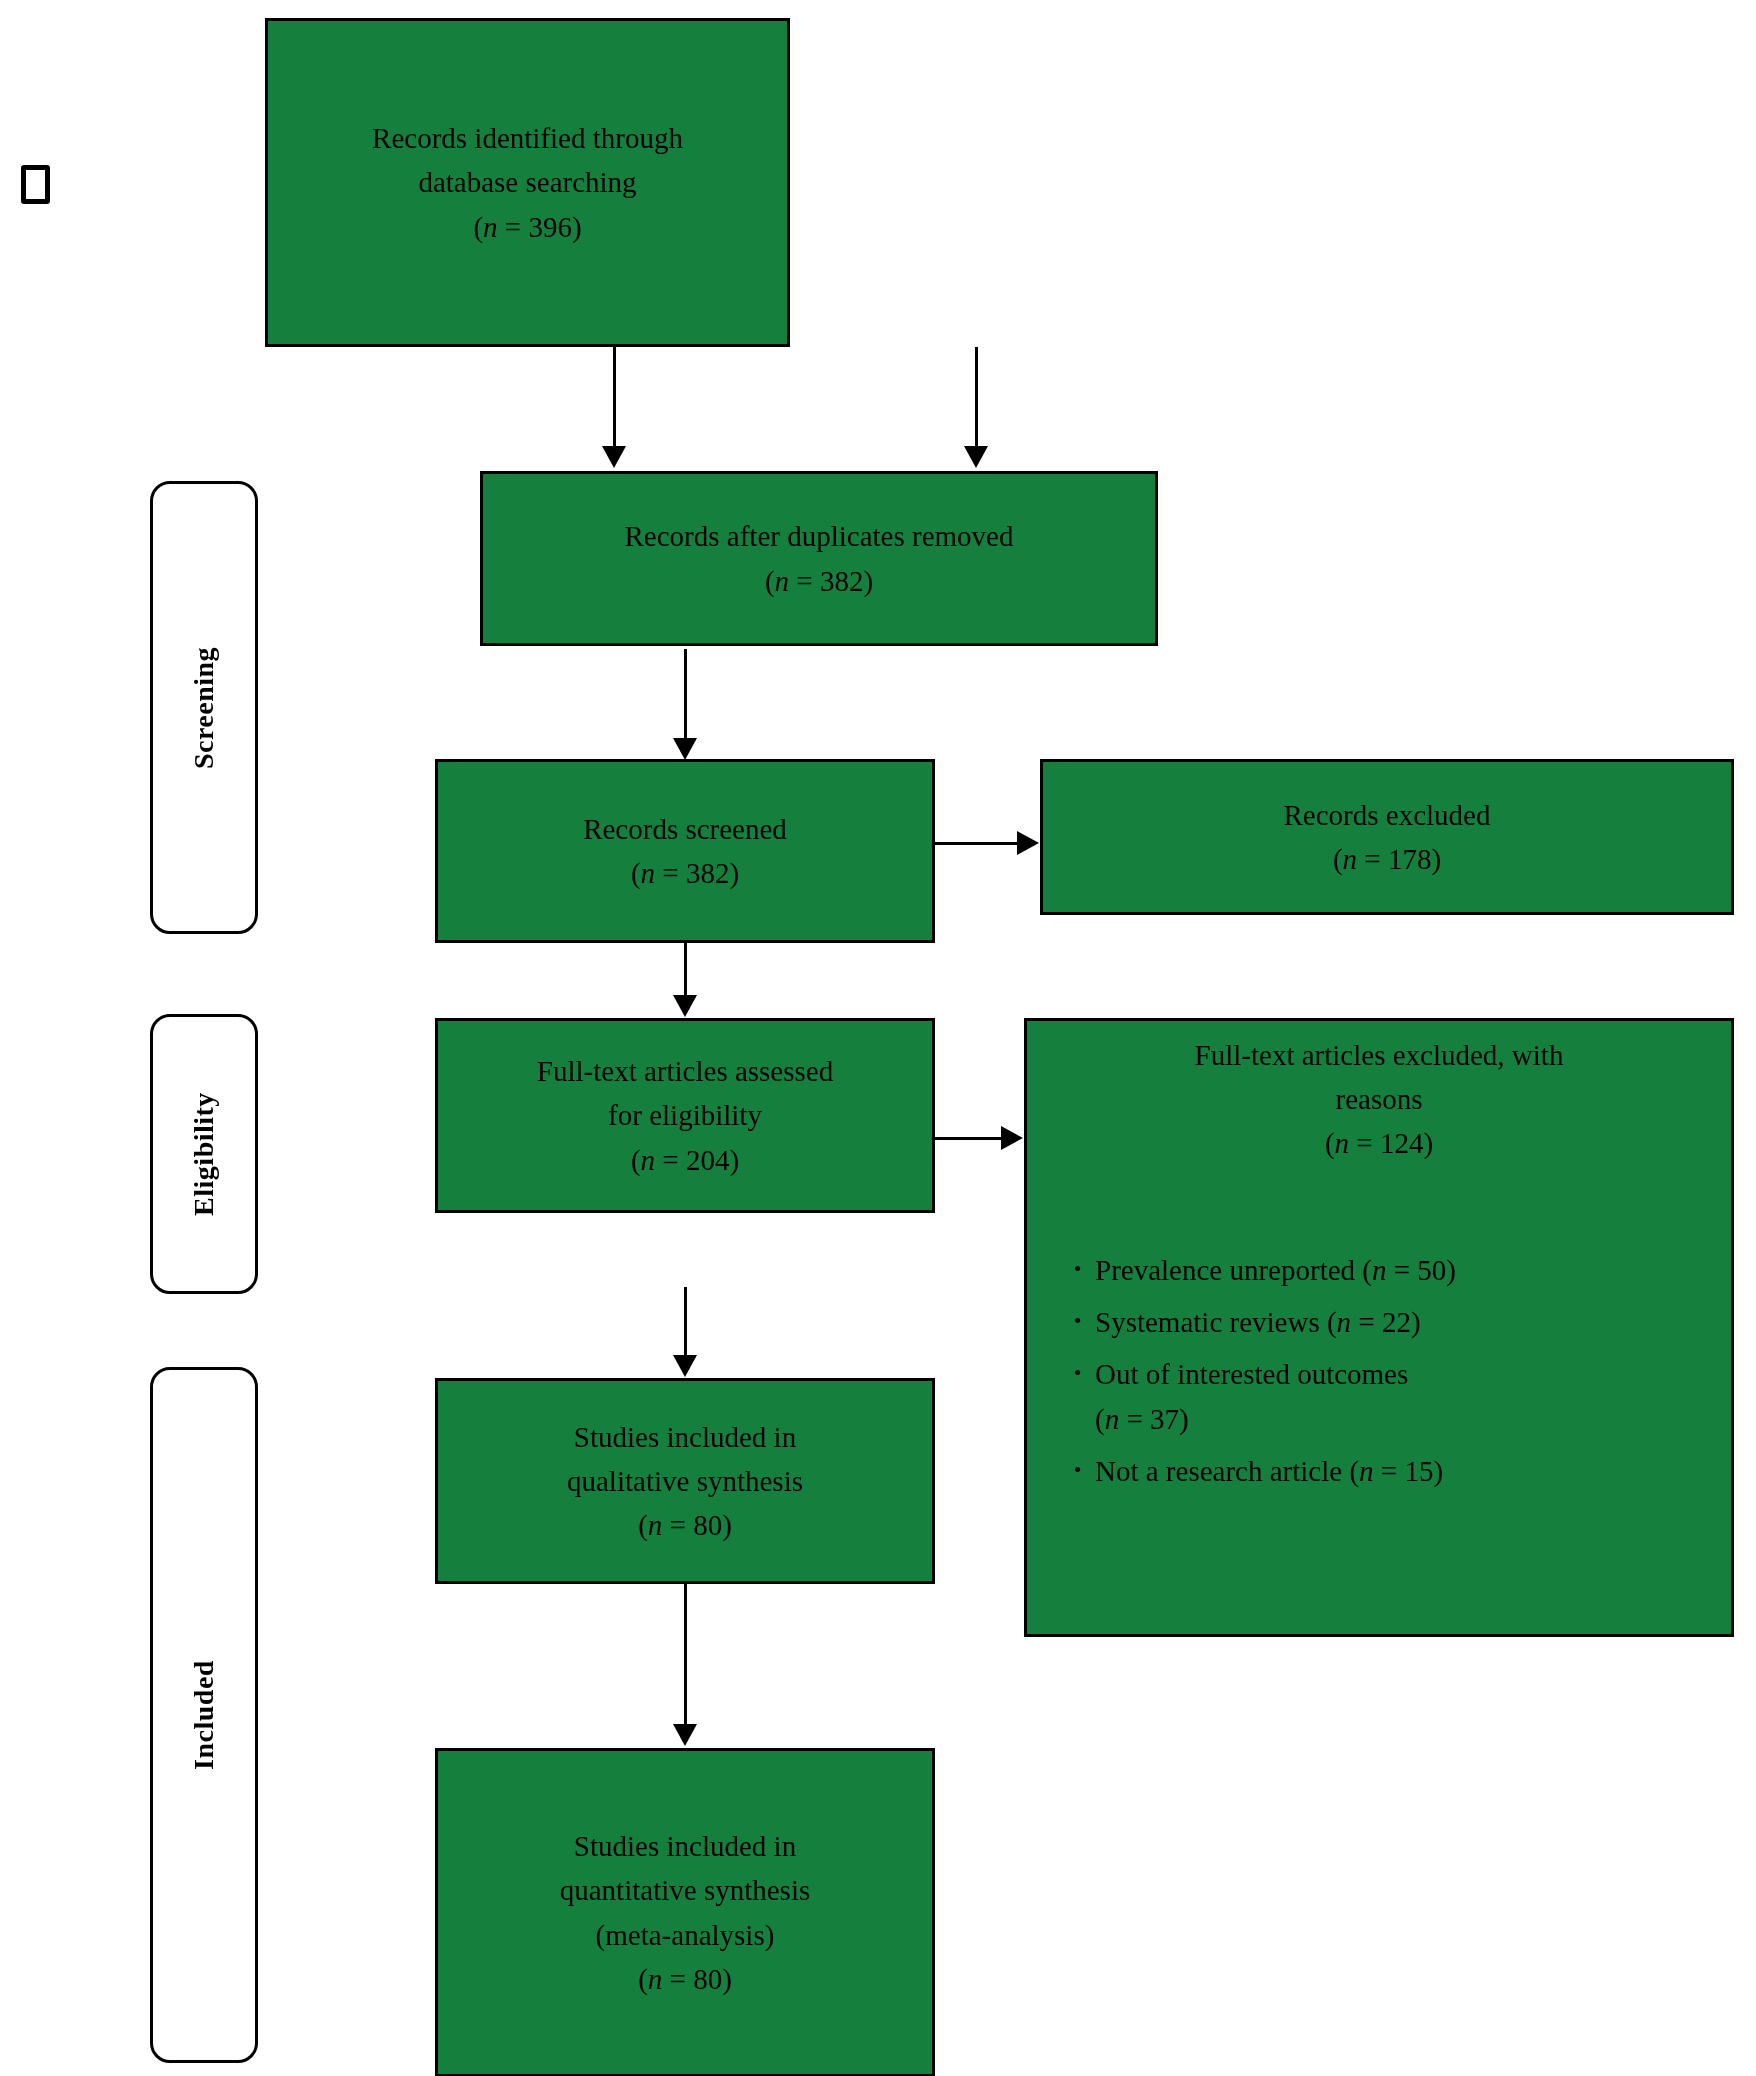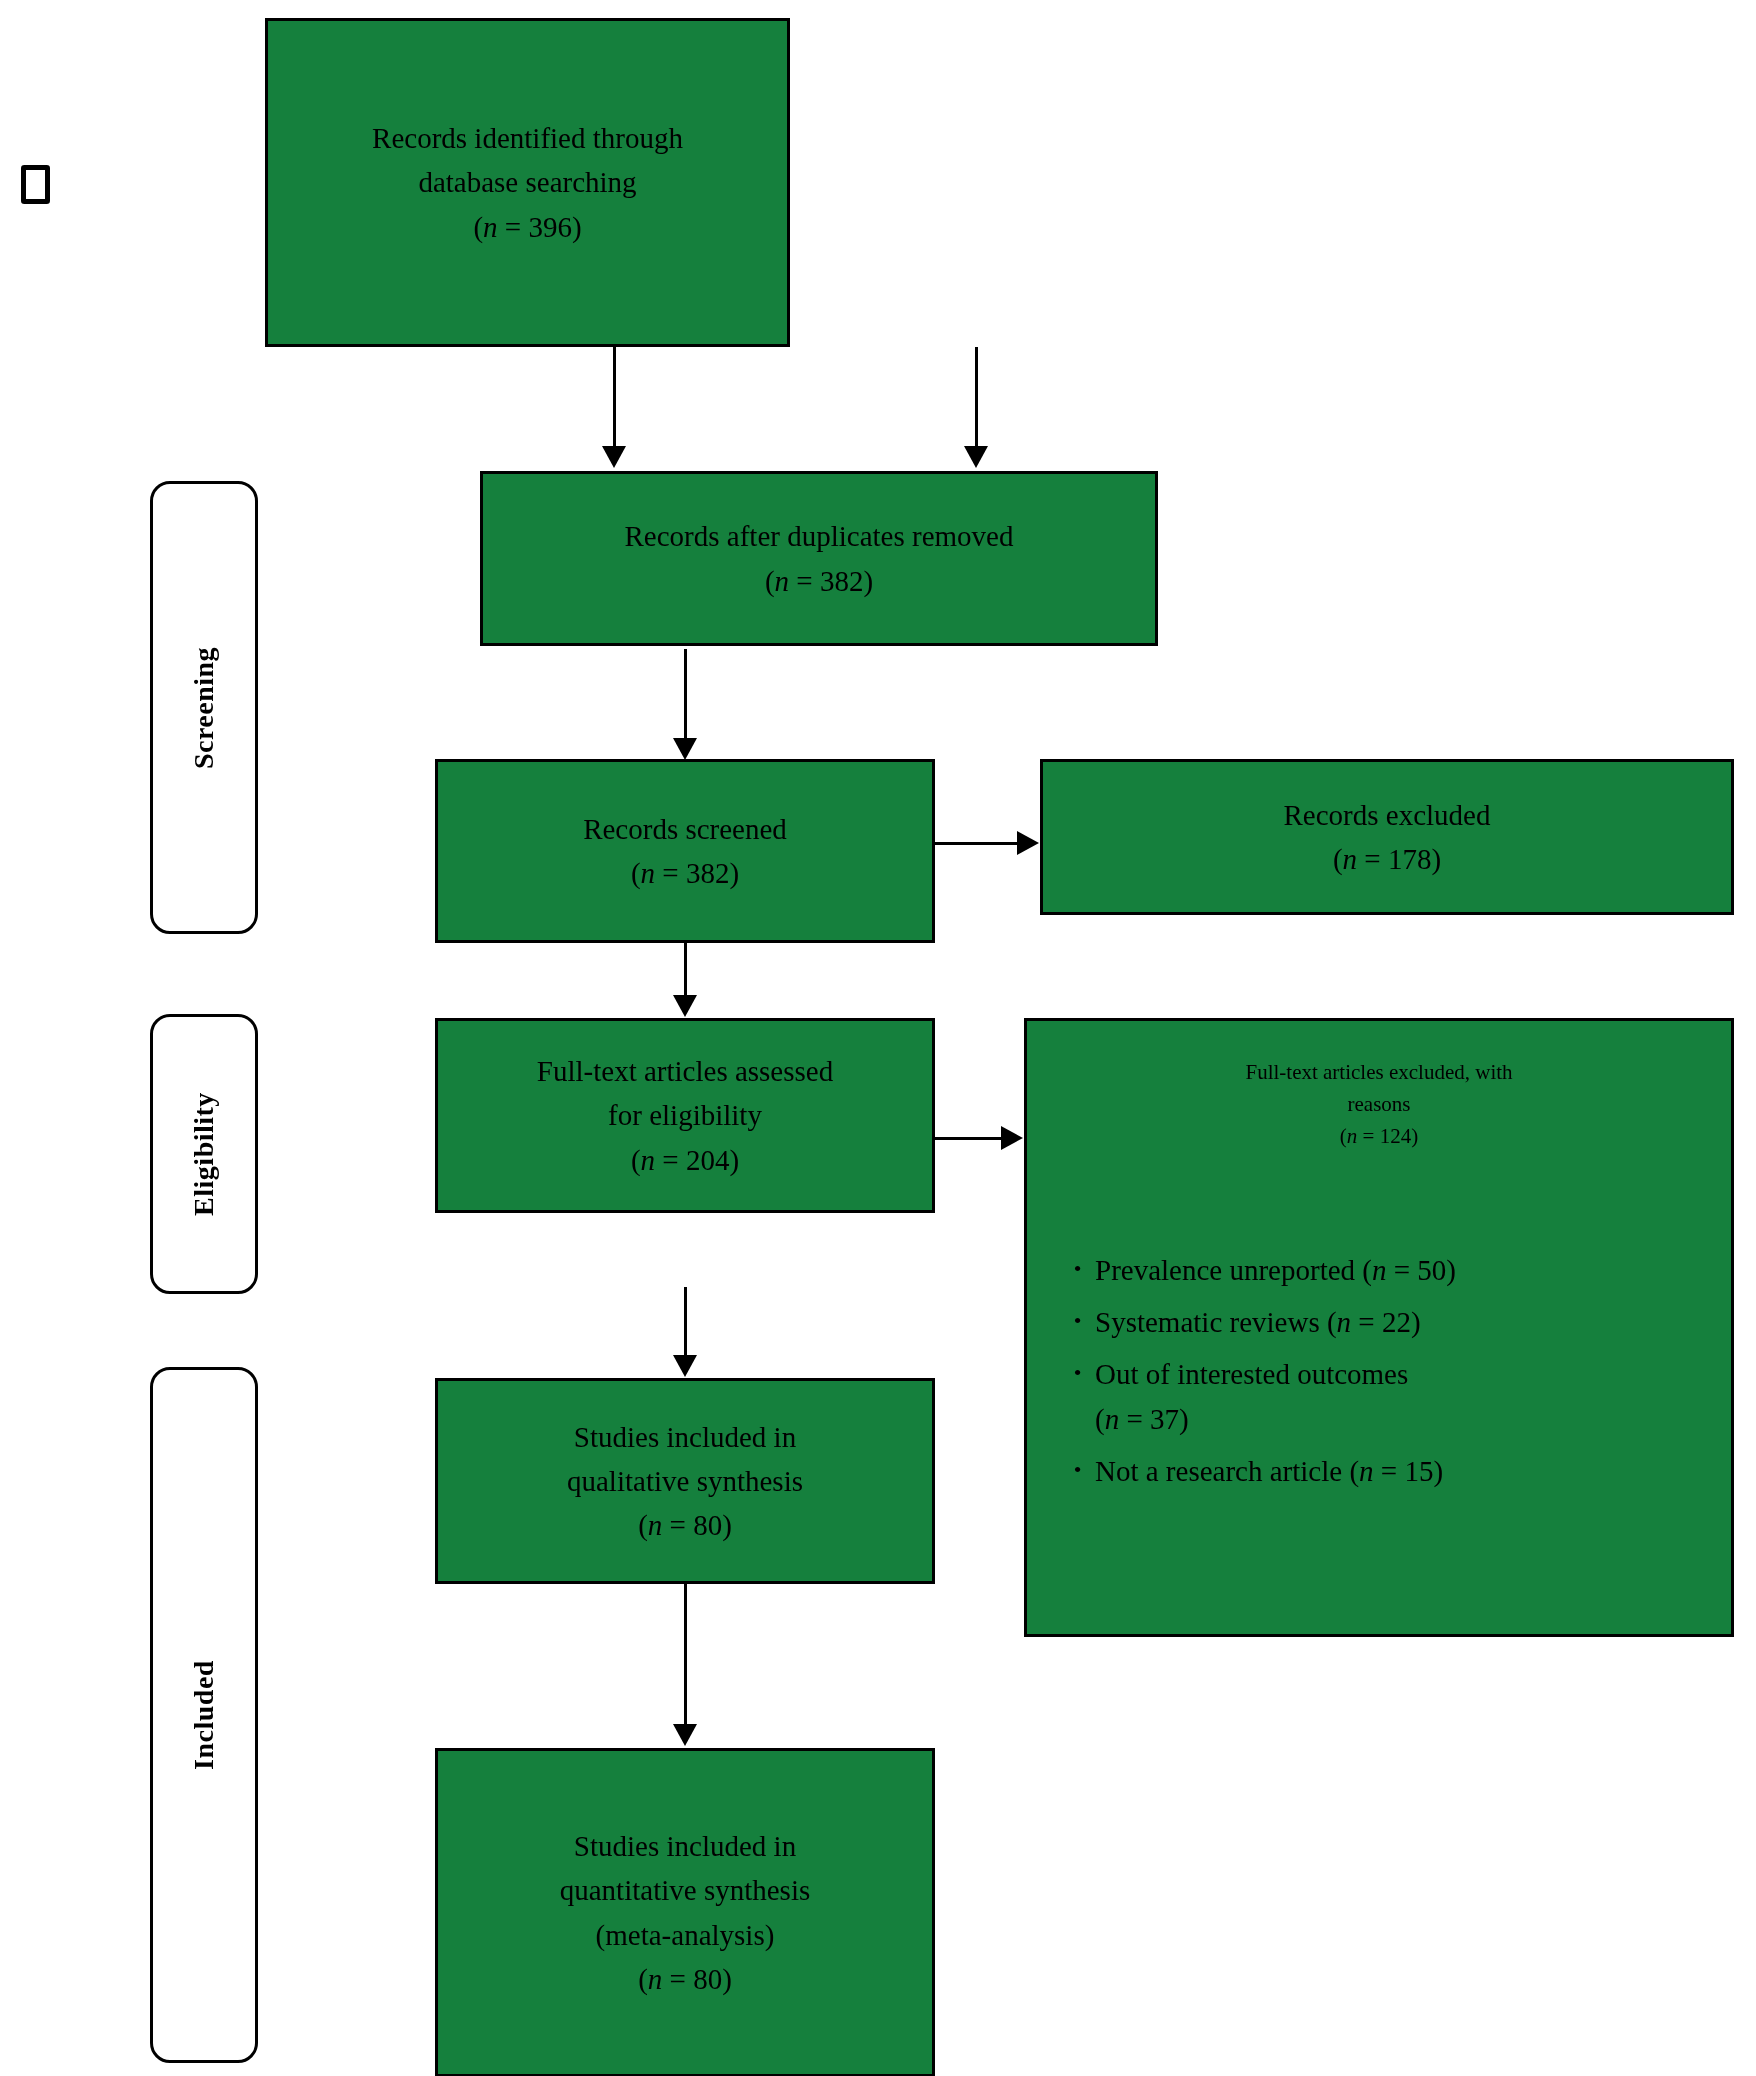--- a/index.html
+++ b/index.html
@@ -111,23 +111,23 @@
     line-height: 1.9;
   }
   .reason-text {
     flex: 1 1 auto;
   }
 
   .excl-head {
     position: absolute;
     left: 19px;
     right: 19px;
-    top: 36px;
+    top: 12px;
     text-align: center;
-    font-size: 21px;
+    font-size: 29px;
     line-height: 1.52;
   }
 
   
   .tofu {
     position: absolute;
     box-sizing: border-box;
     border: 5.2px solid #000000;
     border-radius: 3.3px;
     background: #ffffff;

